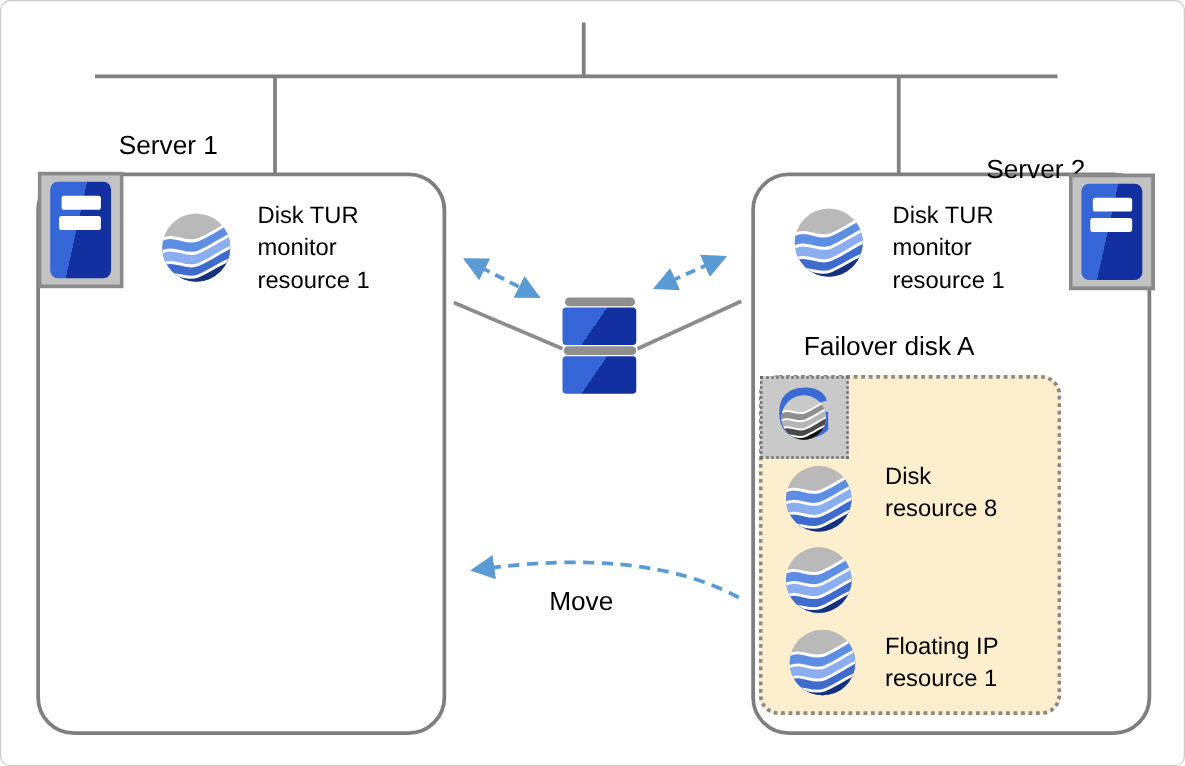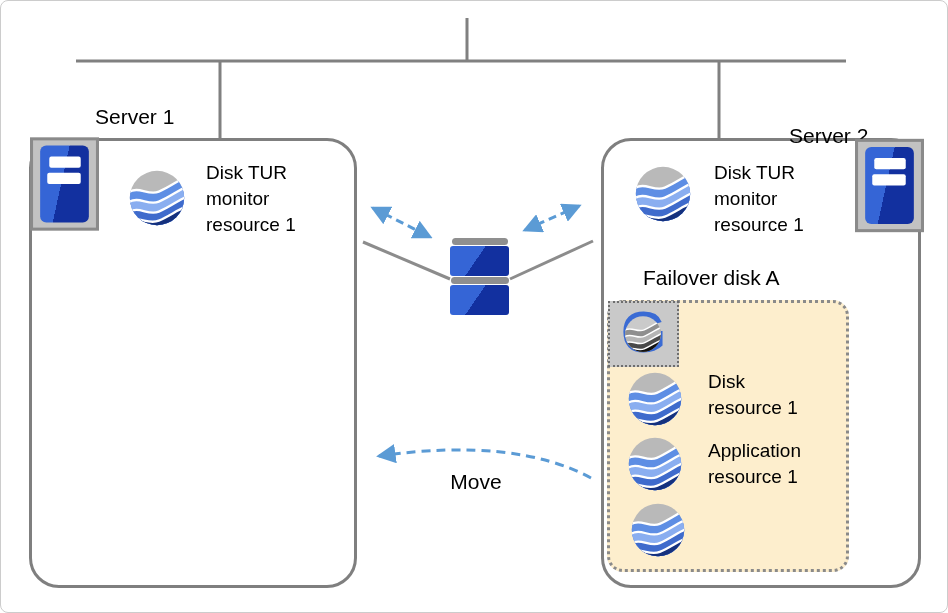--- a/index.html
+++ b/index.html
@@ -145,39 +145,39 @@
   </svg>
   <div class="wrap-label" style="left:713px; top:159px; width:100px;">Disk TUR monitor resource 1</div>
 
   <svg class="abs" style="left:445px; top:232px;" width="70" height="86">
     <rect x="6" y="5" width="56" height="7" rx="3.5" fill="#8f8f8f"></rect>
     <rect x="4" y="13" width="59" height="30" rx="3" fill="url(#bluesplit)"></rect>
     <rect x="5" y="44" width="58" height="7" rx="3.5" fill="#8f8f8f"></rect>
     <rect x="4" y="52" width="59" height="30" rx="3" fill="url(#bluesplit)"></rect>
   </svg>
 
-  <div class="label center" style="left:435px; top:470px; width:80px;">Move</div>
+  <div class="label center" style="left:424px; top:470px; width:80px;">Move</div>
 
   <div class="label" style="left:642px; top:266px;">Failover disk A</div>
   <div class="group-box"></div>
 
   <div class="group-icon-box">
     <span class="g-letter">G</span>
     <svg class="g-wave" width="38" height="38">
       <use href="#sym-wave-gray" width="38" height="38"></use>
     </svg>
   </div>
 
   <svg class="abs" style="left:626px; top:370px;" width="56" height="56">
     <use href="#sym-wave" width="56" height="56"></use>
   </svg>
-  <div class="wrap-label" style="left:707px; top:368px; width:108px;">Disk resource 1</div>
+  <div class="wrap-label" style="left:707px; top:368px; width:108px;">Disk resource 8</div>
 
   <svg class="abs" style="left:626px; top:435px;" width="56" height="56">
     <use href="#sym-wave" width="56" height="56"></use>
   </svg>
-  <div class="wrap-label" style="left:707px; top:437px; width:108px;">Application resource 1</div>
 
   <svg class="abs" style="left:629px; top:501px;" width="56" height="56">
     <use href="#sym-wave" width="56" height="56"></use>
   </svg>
+  <div class="wrap-label" style="left:707px; top:504px; width:108px;">Floating IP resource 1</div>
 
 </div>
 
 </body></html>

